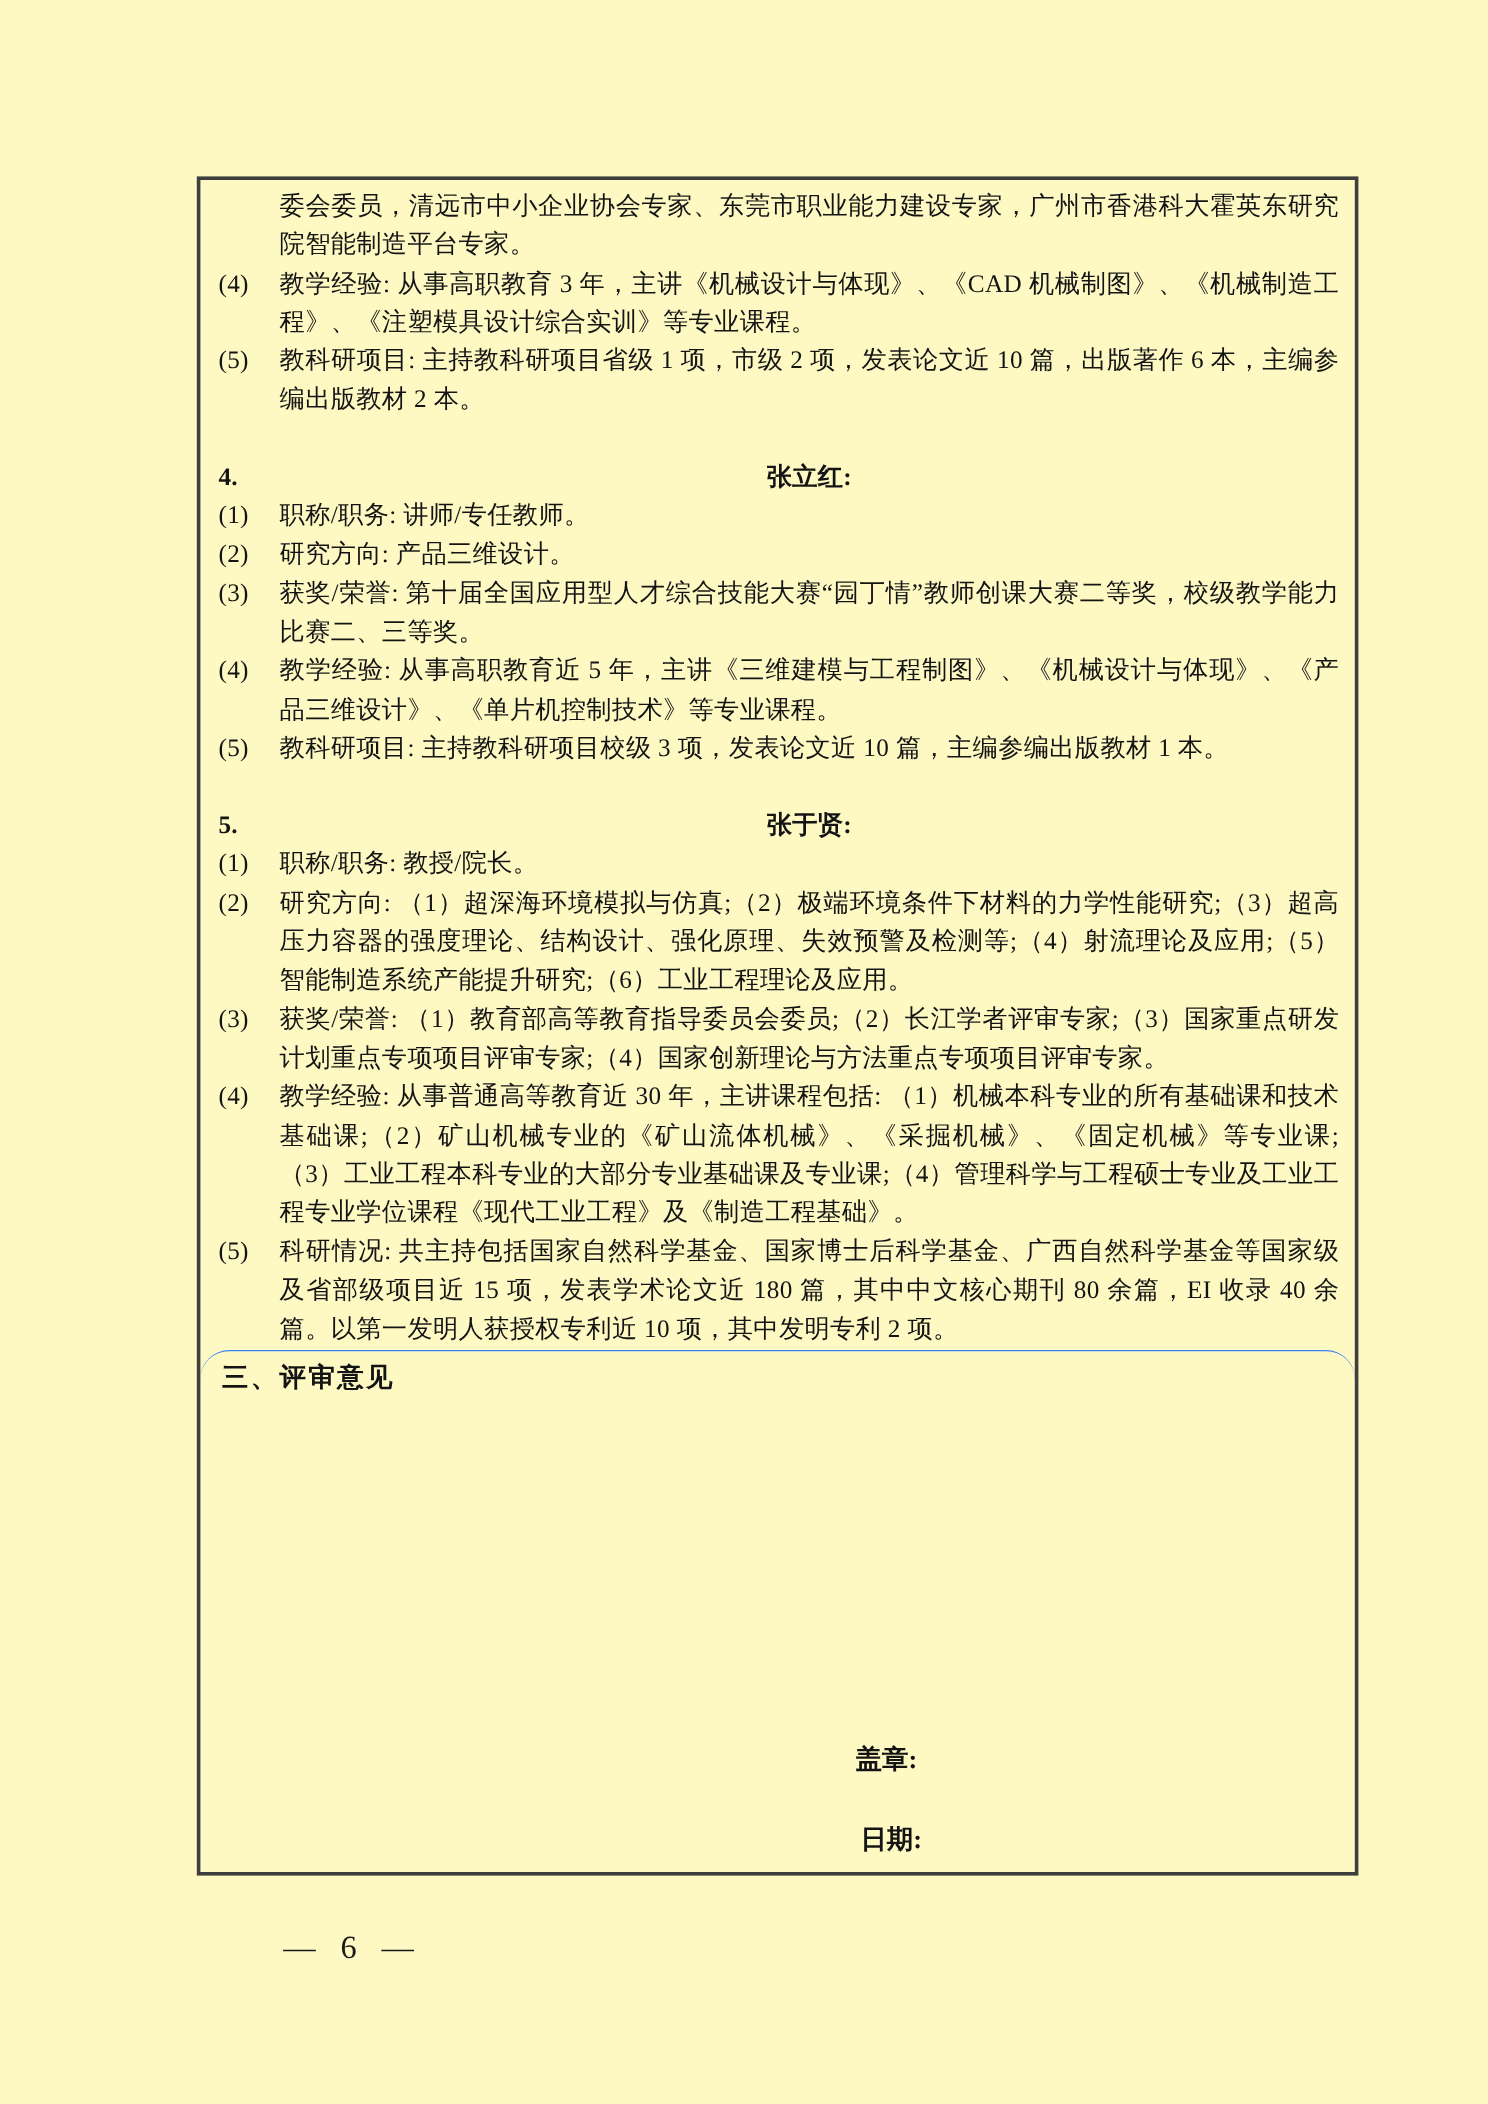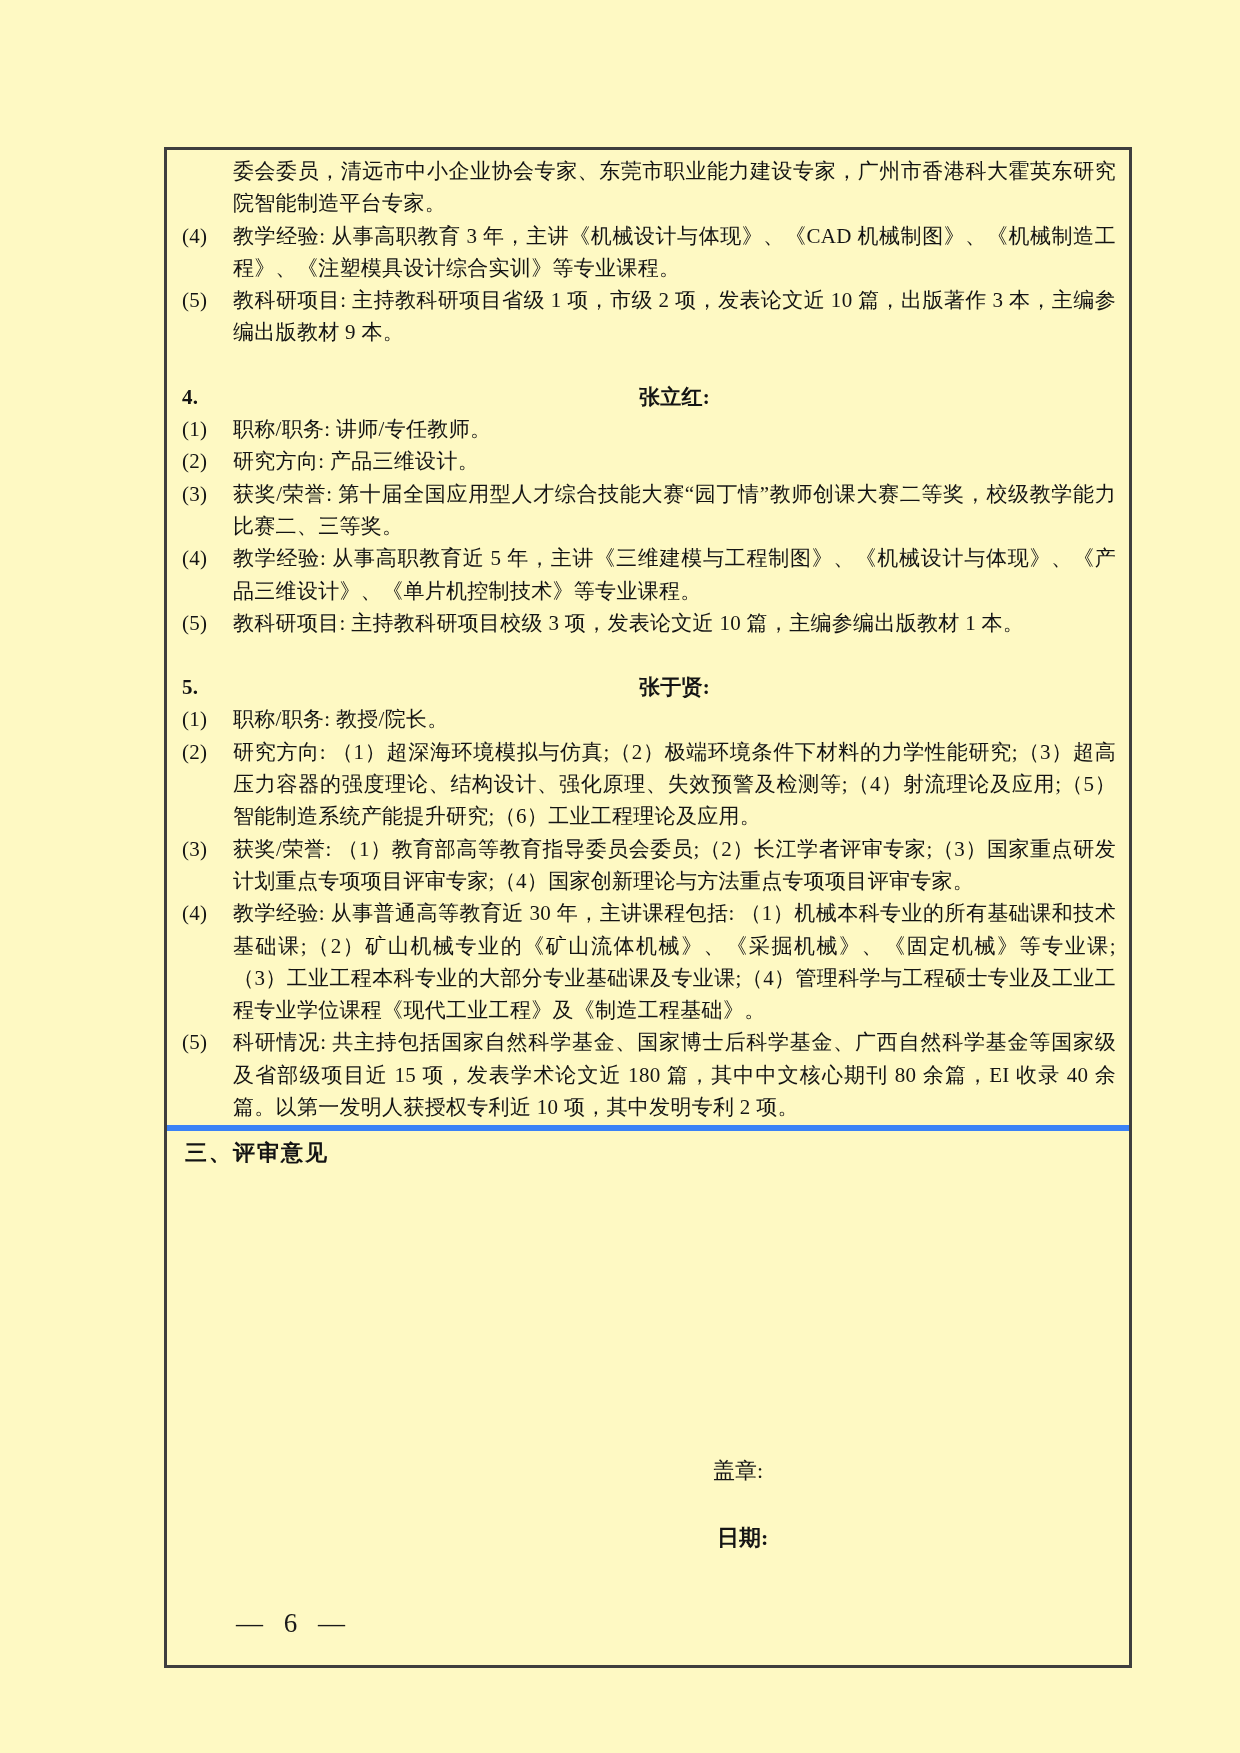--- a/index.html
+++ b/index.html
@@ -40,35 +40,36 @@
   .itext {
     flex: 1;
     text-align: justify;
     text-justify: inter-ideograph;
   }
   .person { margin-top: 32px; }
   .person-heading { display: flex; font-weight: bold; }
   .person-name { flex: 1; text-align: center; }
   .cell-review {
     position: relative;
-    height: 540px;
-    border-top: 6px solid #3b82f6;
+    height: 435px;
+    border-top: 1px solid #3b82f6;
+    border-radius: 24px;
   }
   .review-title {
     padding: 7px 0 0 18px;
     font-size: 22px;
     font-weight: bold;
     letter-spacing: 2px;
   }
   .seal-label {
     position: absolute;
     left: 546px;
     top: 325px;
     font-size: 22px;
-    font-weight: normal;
+    font-weight: bold;
   }
   .date-label {
     position: absolute;
     left: 550px;
     top: 392px;
     font-size: 22px;
     font-weight: bold;
     text-align: center;
   }
   .page-footer {
@@ -96,21 +97,21 @@
 
       <div>
 
           <div class="item">
             <span class="marker">(4)</span>
             <span class="itext">教学经验: 从事高职教育 3 年，主讲《机械设计与体现》、《CAD 机械制图》、《机械制造工程》、《注塑模具设计综合实训》等专业课程。</span>
           </div>
 
           <div class="item">
             <span class="marker">(5)</span>
-            <span class="itext">教科研项目: 主持教科研项目省级 1 项，市级 2 项，发表论文近 10 篇，出版著作 3 本，主编参编出版教材 9 本。</span>
+            <span class="itext">教科研项目: 主持教科研项目省级 1 项，市级 2 项，发表论文近 10 篇，出版著作 6 本，主编参编出版教材 2 本。</span>
           </div>
         </div>
 
       <div>
 
           <div class="person">
             <div class="person-heading">
               <span class="marker">4.</span>
               <span class="person-name">张立红:</span>
             </div>

